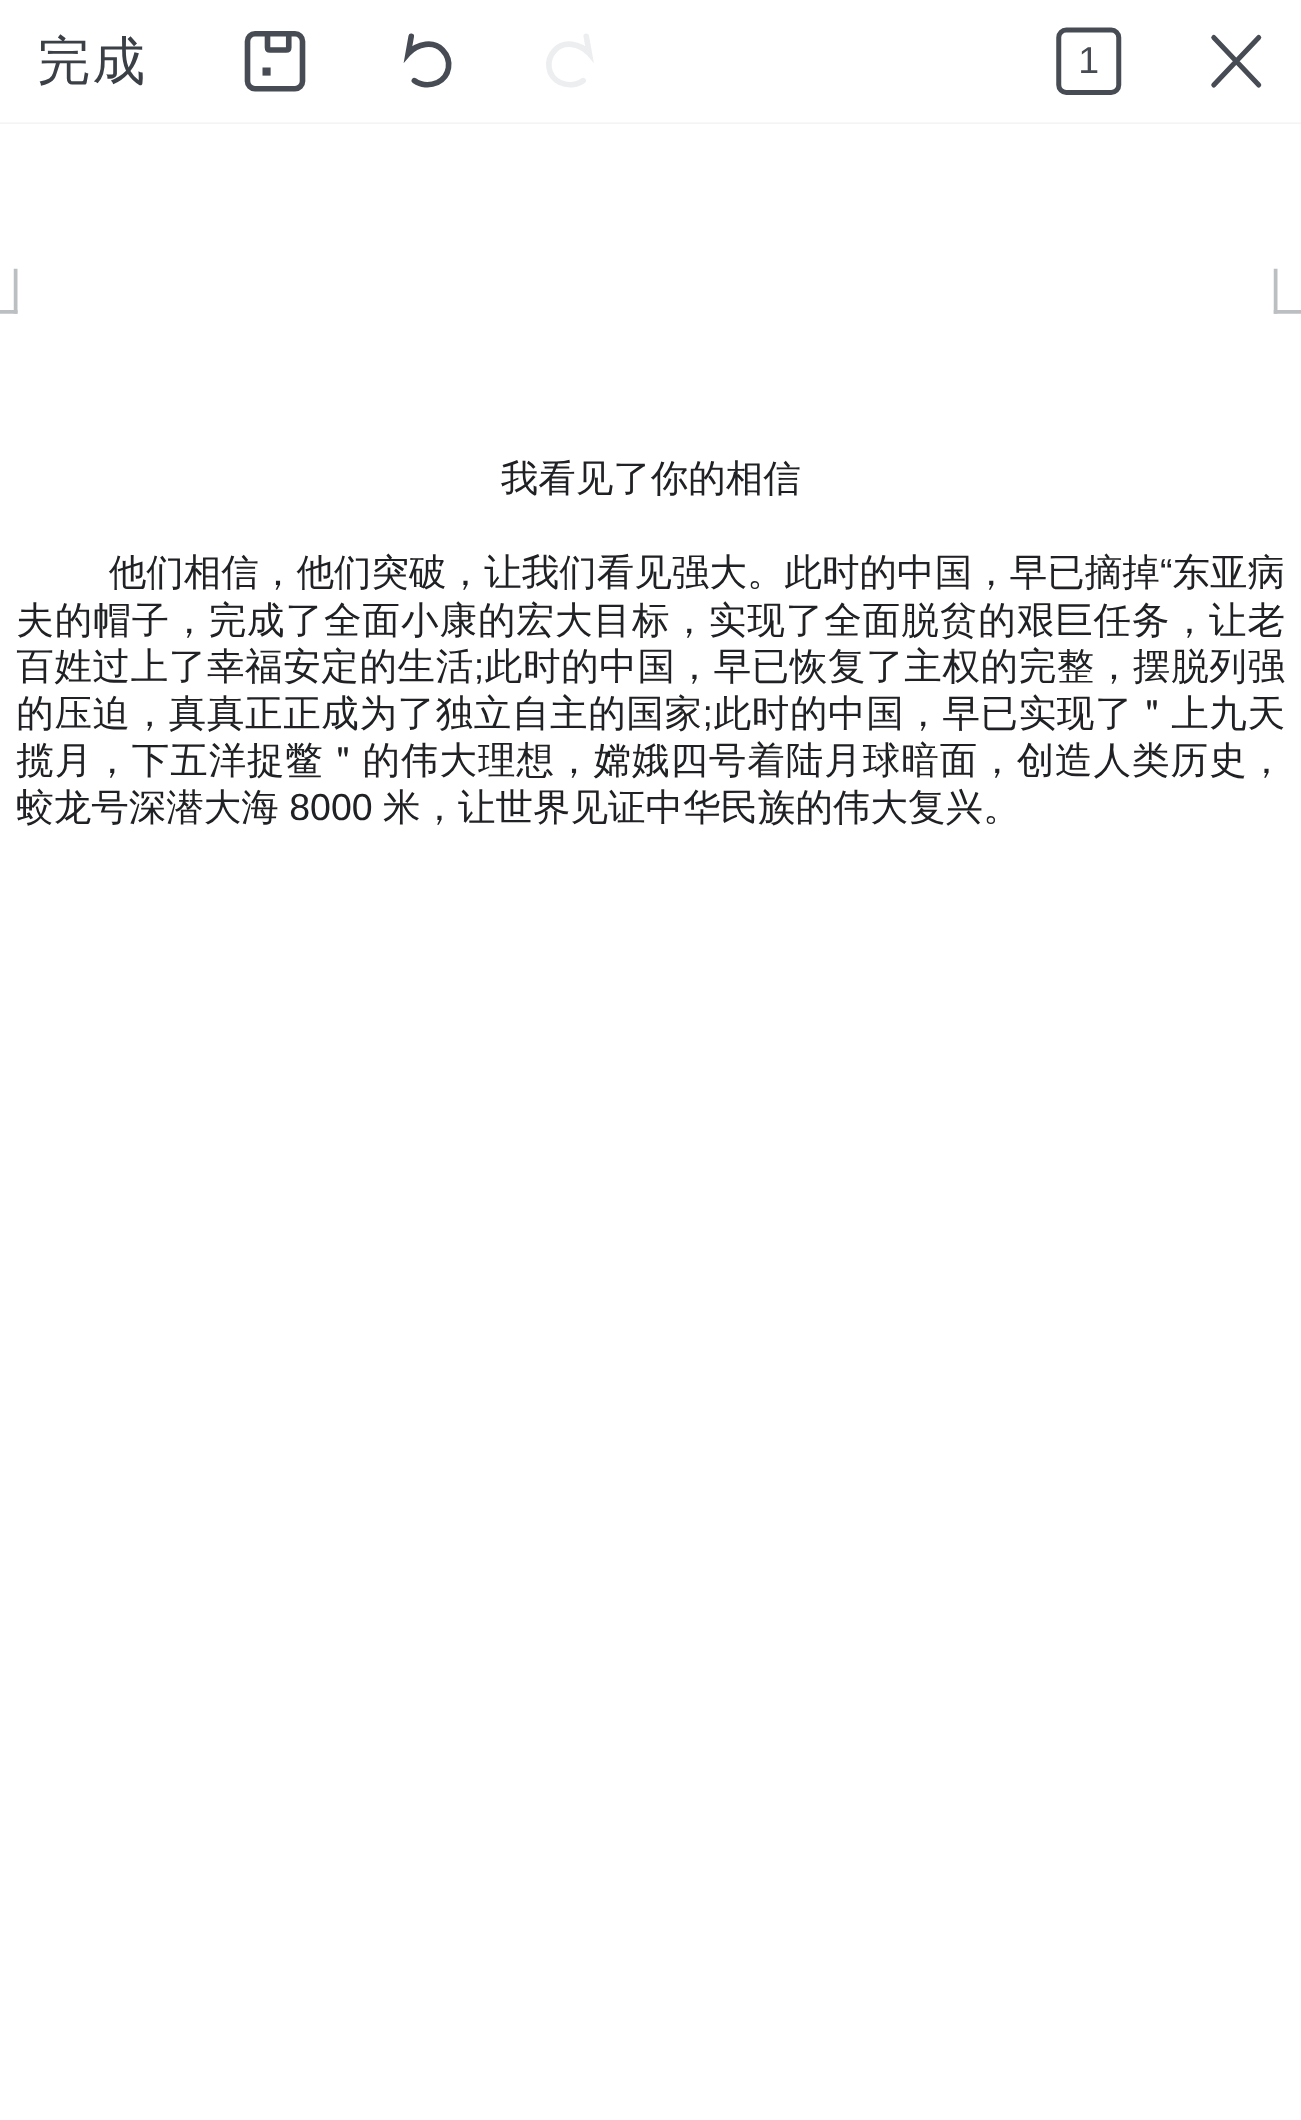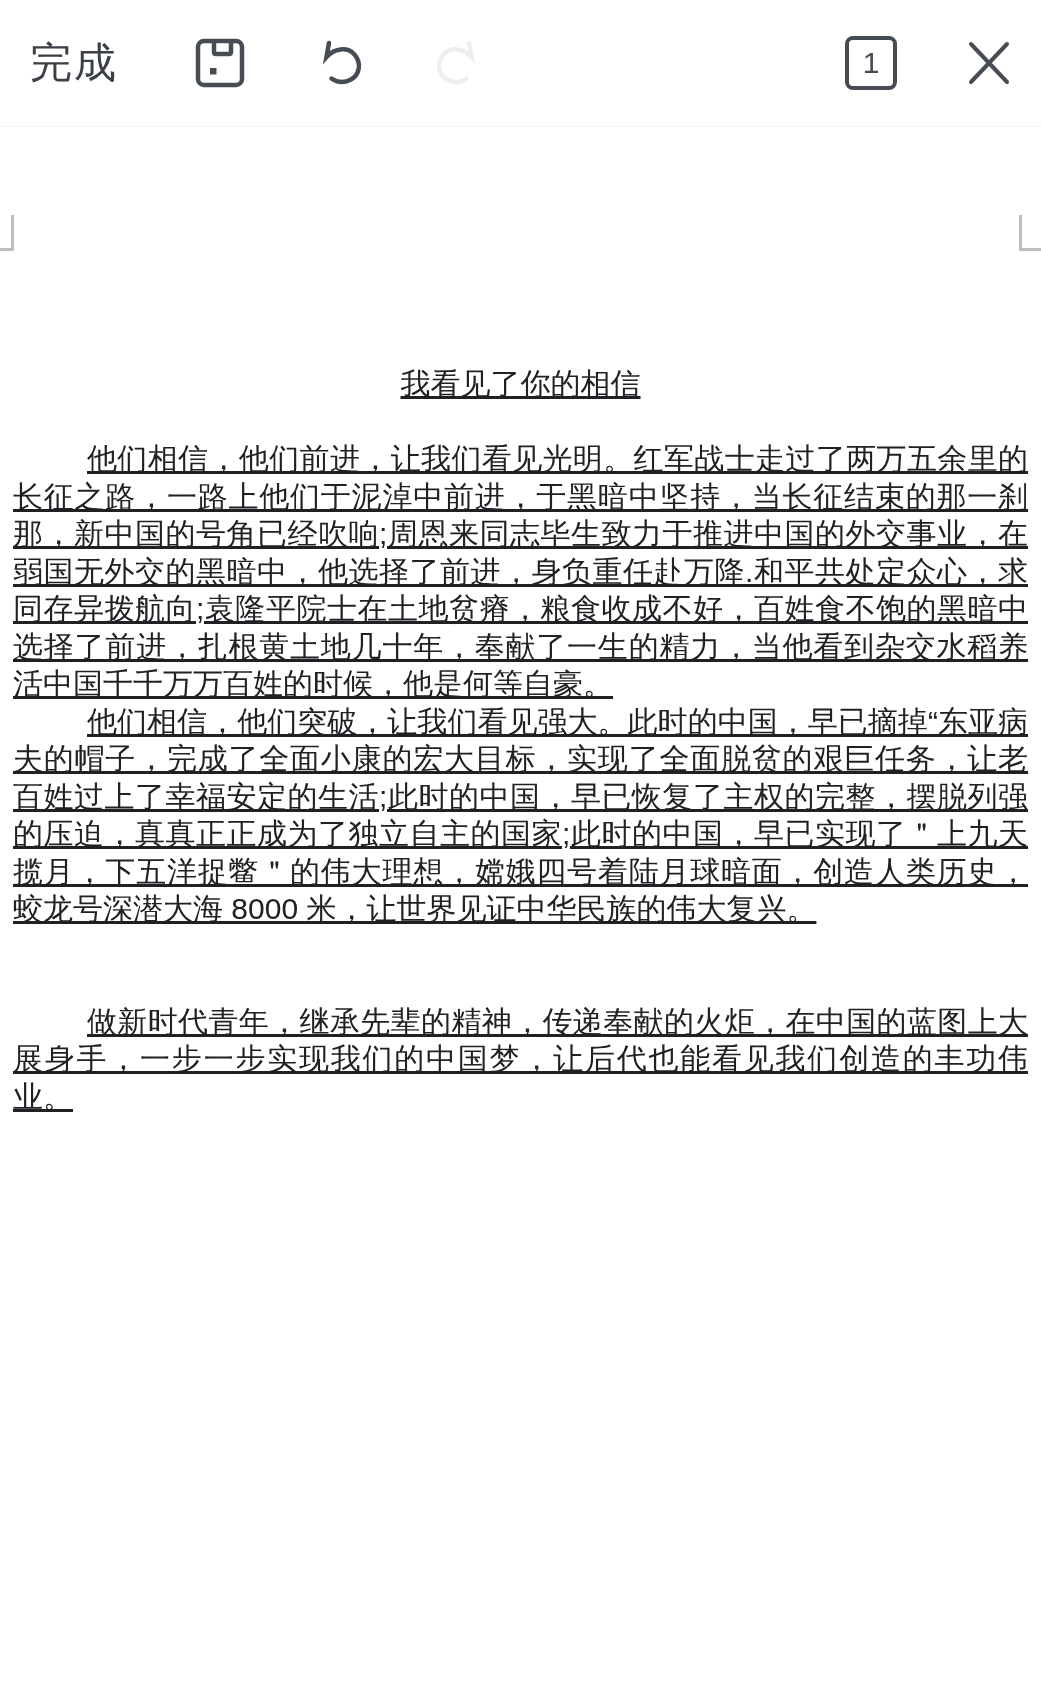--- a/index.html
+++ b/index.html
@@ -6,21 +6,21 @@
   html, body { width: 1041px; height: 1696px; }
   body {
     background: #ffffff;
     font-family: "Liberation Sans", "DejaVu Sans", sans-serif;
     position: relative;
     overflow: hidden;
   }
 
   
   .toolbar {
-    height: 127px;
+    height: 99px;
     display: flex;
     align-items: center;
     padding: 0 26px 0 30px;
     background: #ffffff;
     border-bottom: 1px solid #f1f1f2;
   }
   .tb-btn {
     background: none;
     border: none;
     display: flex;
@@ -73,21 +73,20 @@
     left: 13px;
     width: 1015px;
     top: 237px;             
     color: #202124;
     font-size: 30px;
     line-height: 37.5px;
   }
   .doc-text p {
     text-align: justify;
     word-break: break-all;
-    text-decoration: underline;
   }
   .doc-text p.title {
     text-align: center;
     text-indent: 0;
   }
   .doc-text p.body { text-indent: 74px; }
   .doc-text p.blank { min-height: 37.5px; }
 </style>
 </head>
 <body>
@@ -125,19 +124,17 @@
 </header>
 
 <main class="doc-area">
   <div class="corner-mark corner-left"></div>
   <div class="corner-mark corner-right"></div>
 
   <div class="doc-text">
 
   <p class="title">我看见了你的相信</p>
       <p class="blank"></p>
-      <p class="body">他们相信，他们前进，让我们看见光明。红军战士走过了两万五余里的长征之路，一路上他们于泥淖中前进，于黑暗中坚持，当长征结束的那一刹那，新中国的号角已经吹响;周恩来同志毕生致力于推进中国的外交事业，在弱国无外交的黑暗中，他选择了前进，身负重任赴万降.和平共处定众心，求同存异拨航向;袁隆平院士在土地贫瘠，粮食收成不好，百姓食不饱的黑暗中选择了前进，扎根黄土地几十年，奉献了一生的精力，当他看到杂交水稻养活中国千千万万百姓的时候，他是何等自豪。</p>
       <p class="body">他们相信，他们突破，让我们看见强大。此时的中国，早已摘掉“东亚病夫的帽子，完成了全面小康的宏大目标，实现了全面脱贫的艰巨任务，让老百姓过上了幸福安定的生活;此时的中国，早已恢复了主权的完整，摆脱列强的压迫，真真正正成为了独立自主的国家;此时的中国，早已实现了＂上九天揽月，下五洋捉鳖＂的伟大理想，嫦娥四号着陆月球暗面，创造人类历史，蛟龙号深潜大海 8000 米，让世界见证中华民族的伟大复兴。</p>
       <p class="blank"></p>
       <p class="blank"></p>
-      <p class="body">做新时代青年，继承先辈的精神，传递奉献的火炬，在中国的蓝图上大展身手，一步一步实现我们的中国梦，让后代也能看见我们创造的丰功伟业。</p>
     </div>
 </main>
 
 </body></html>

